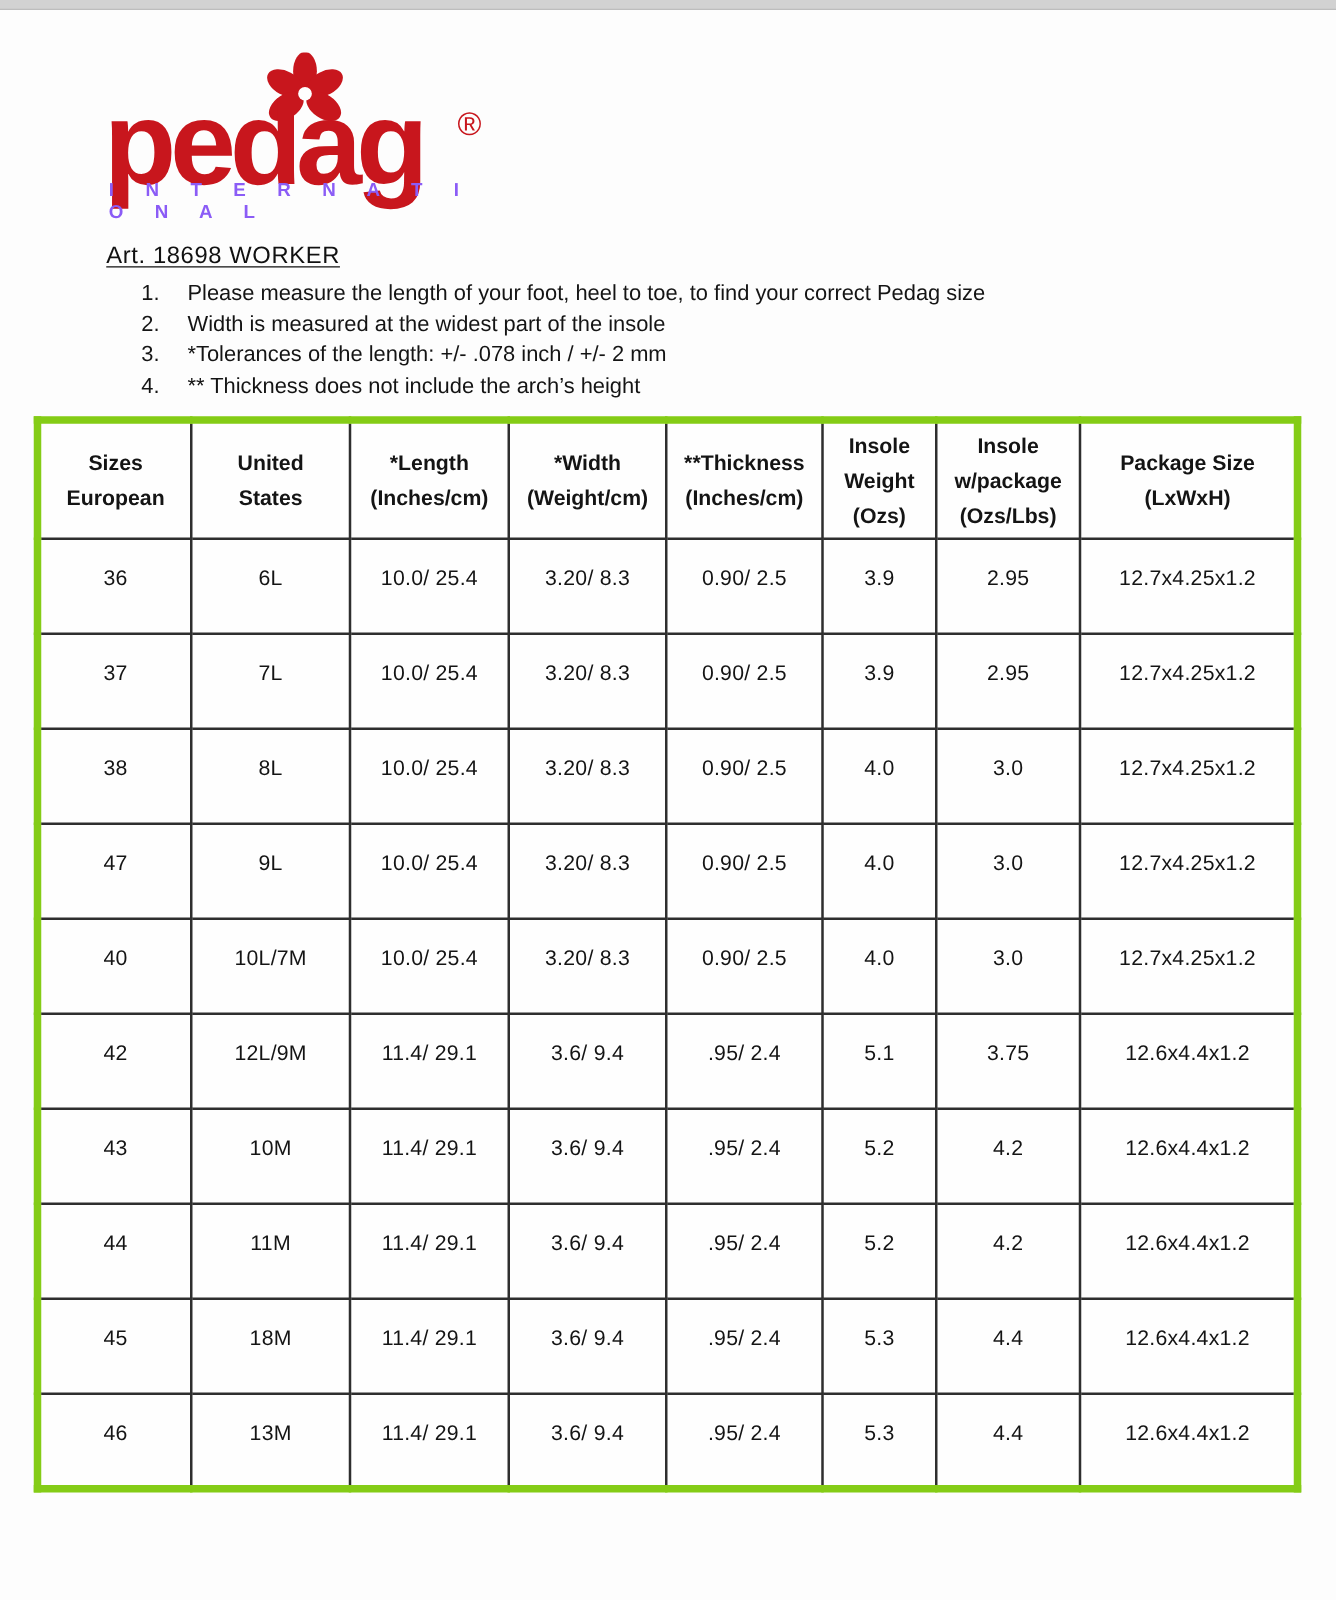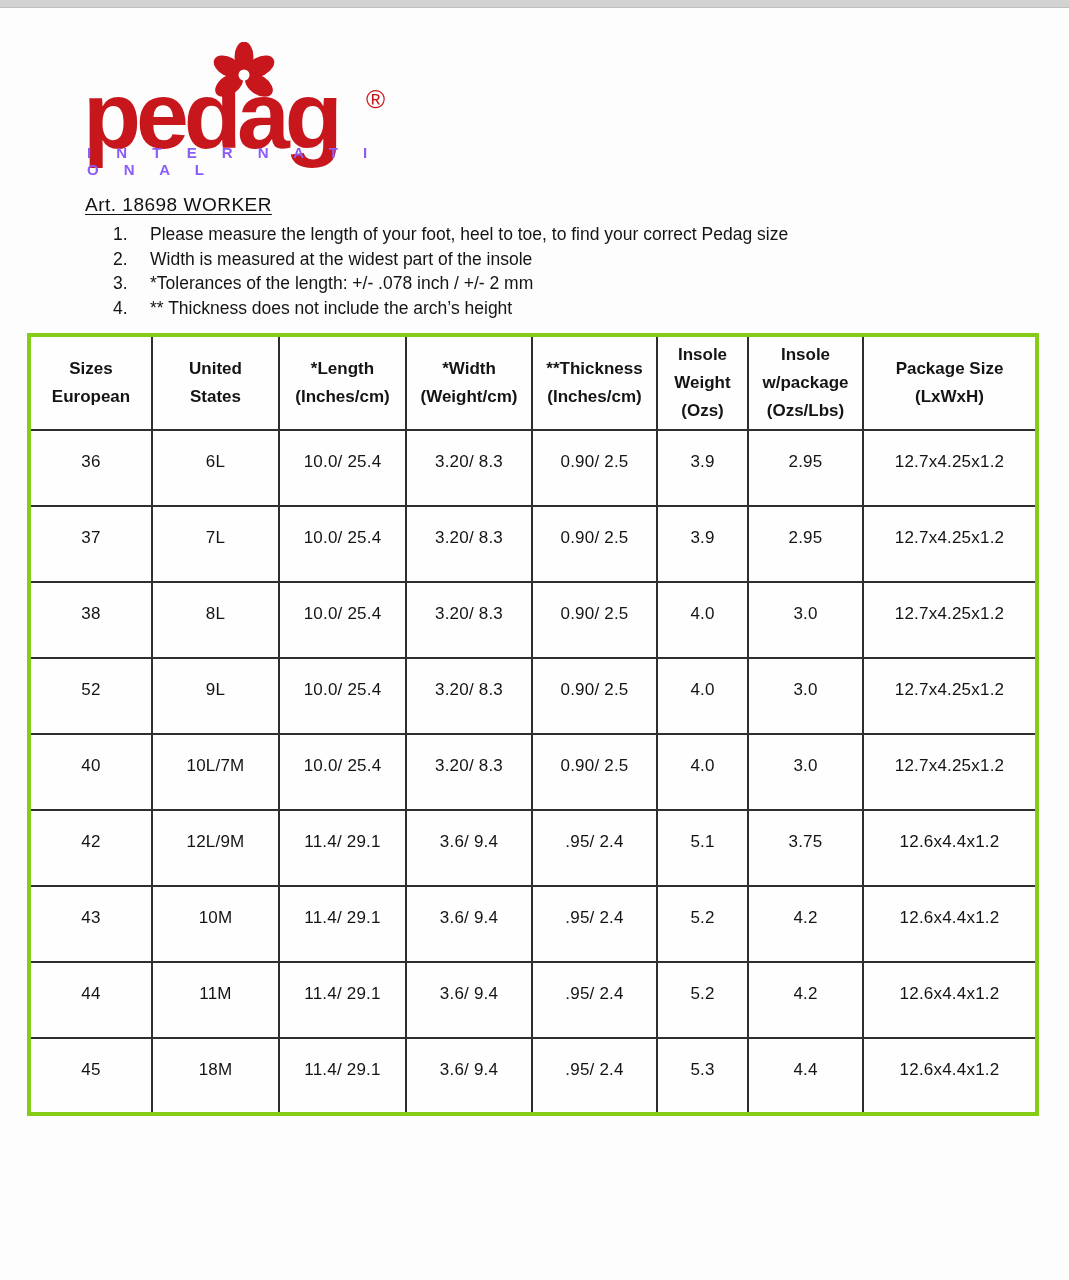--- a/index.html
+++ b/index.html
@@ -80,21 +80,21 @@
   }
   .note-number { width: 37px; flex: 0 0 37px; }
   .note-text { flex: 1; }
   
   .size-table {
     position: absolute;
     left: 27px; top: 333px;
     width: 1008px;
     border-collapse: collapse;
     table-layout: fixed;
-    border: 4px solid #84cc16;
+    border: 6px solid #84cc16;
   }
   .size-table th, .size-table td {
     border: 2px solid #2e2e2e;
     text-align: center;
     font-size: 17px;
     color: #141414;
     background: #fefefe;
   }
   .size-table th {
     height: 95px;
@@ -214,21 +214,21 @@
           <td>38</td>
           <td>8L</td>
           <td>10.0/ 25.4</td>
           <td>3.20/ 8.3</td>
           <td>0.90/ 2.5</td>
           <td>4.0</td>
           <td>3.0</td>
           <td>12.7x4.25x1.2</td>
         </tr>
         <tr>
-          <td>52</td>
+          <td>47</td>
           <td>9L</td>
           <td>10.0/ 25.4</td>
           <td>3.20/ 8.3</td>
           <td>0.90/ 2.5</td>
           <td>4.0</td>
           <td>3.0</td>
           <td>12.7x4.25x1.2</td>
         </tr>
         <tr>
           <td>40</td>
@@ -273,16 +273,26 @@
         <tr>
           <td>45</td>
           <td>18M</td>
           <td>11.4/ 29.1</td>
           <td>3.6/ 9.4</td>
           <td>.95/ 2.4</td>
           <td>5.3</td>
           <td>4.4</td>
           <td>12.6x4.4x1.2</td>
         </tr>
+        <tr>
+          <td>46</td>
+          <td>13M</td>
+          <td>11.4/ 29.1</td>
+          <td>3.6/ 9.4</td>
+          <td>.95/ 2.4</td>
+          <td>5.3</td>
+          <td>4.4</td>
+          <td>12.6x4.4x1.2</td>
+        </tr>
       </tbody>
   </table>
 
 </div>
 
 </body></html>

